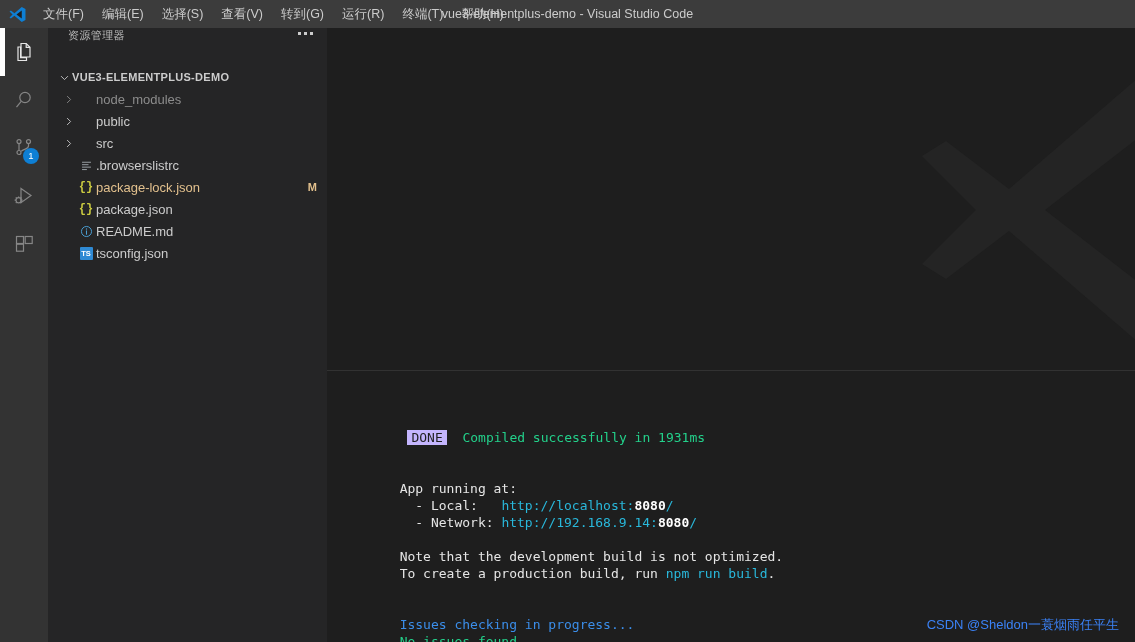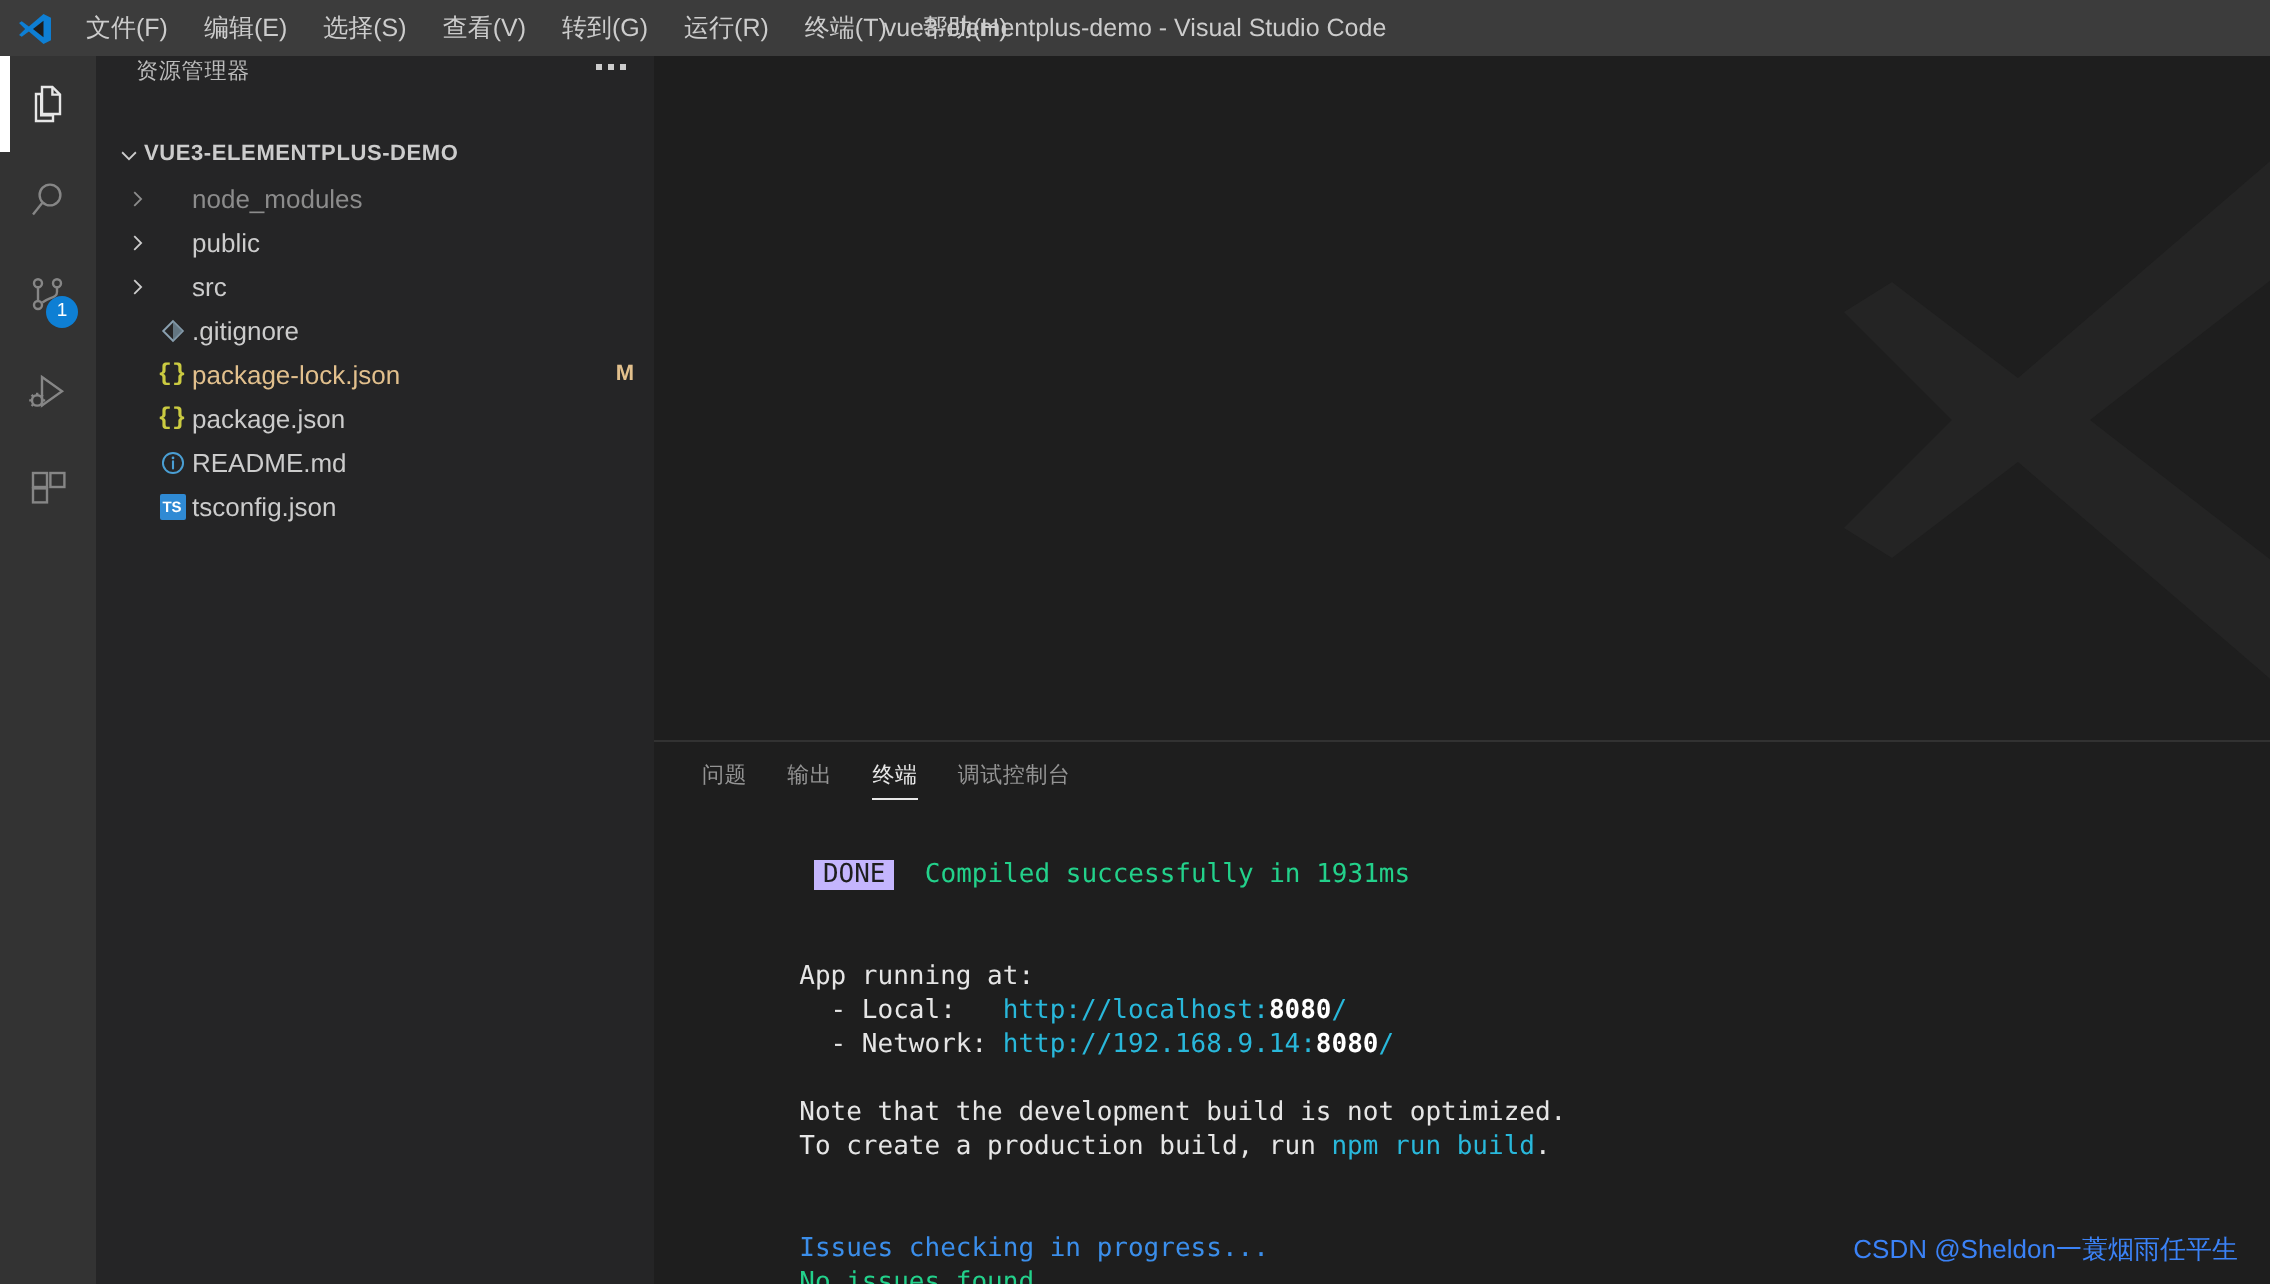--- a/index.html
+++ b/index.html
@@ -406,31 +406,35 @@
       <div class="tree-row depth1">
         <span class="chev">
           <svg width="11" height="11" viewBox="0 0 16 16">
               <path d="M6 3 L11 8 L6 13" fill="none" stroke="#cccccc" stroke-width="1.3"></path>
             </svg>
         </span>
         <span class="file-icon"></span>
         <span class="label">src</span>
       </div>
 
-
       <div class="tree-row depth1">
         <span class="chev"></span>
         <span class="file-icon">
           <svg width="13" height="13" viewBox="0 0 16 16">
-            <path d="M8 2 L14 8 L8 14 L2 8 Z" fill="none" stroke="#8aa0b0" stroke-width="1.2"></path>
-            <path d="M8 2 L14 8 L8 14 Z" fill="#6f8593" opacity="0.85"></path>
+            <g stroke="#9aa0a6" stroke-width="1.2" stroke-linecap="round">
+              <path d="M3 4 H13"></path>
+                <path d="M3 7 H10"></path>
+                <path d="M3 10 H13"></path>
+                <path d="M3 13 H8"></path>
+            </g>
           </svg>
         </span>
-        <span class="label">.gitignore</span>
-      </div>
+        <span class="label">.browserslistrc</span>
+      </div>
+
 
       <div class="tree-row depth1">
         <span class="chev"></span>
         <span class="file-icon ic-json">{}</span>
         <span class="label modified">package-lock.json</span>
         <span class="git-mark">M</span>
       </div>
 
       <div class="tree-row depth1">
         <span class="chev"></span>
@@ -464,26 +468,20 @@
   <div class="editor">
     <div class="watermark-logo">
       <svg width="300" height="300" viewBox="0 0 100 100" aria-hidden="true">
         <path d="M75 6 L97 17 L97 83 L75 94 L32 57 L11 73 L3 68 L21 50 L3 32 L11 27 L32 43 Z" fill="#242424"></path>
         <path d="M75 26 L75 74 L44 50 Z" fill="#1e1e1e"></path>
       </svg>
     </div>
   </div>
 
   <div class="panel">
-    <div class="panel-tabs">
-      <div class="panel-tab">问题</div>
-      <div class="panel-tab">输出</div>
-      <div class="panel-tab active">终端</div>
-      <div class="panel-tab">调试控制台</div>
-    </div>
 
     <div class="terminal">
       <div class="term-line">
         <span>&nbsp;</span><span class="done-badge">DONE</span><span class="c-green">&nbsp; </span><span class="c-green">Compiled successfully in 1931ms</span>
       </div>
 
       <div class="term-line blank">&nbsp;</div>
       <div class="term-line blank">&nbsp;</div>
 
       <div class="term-line">

